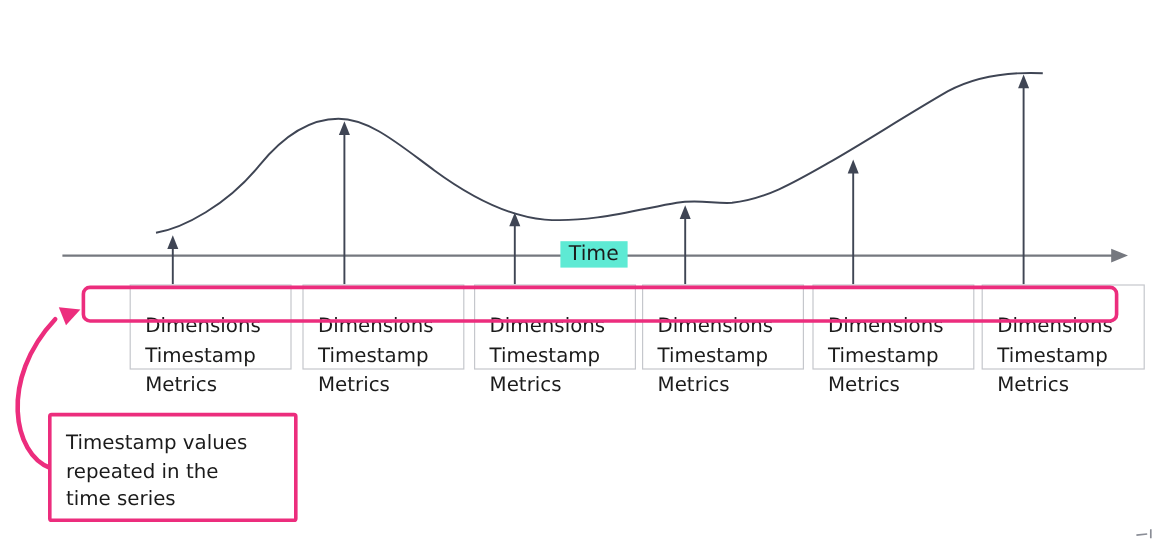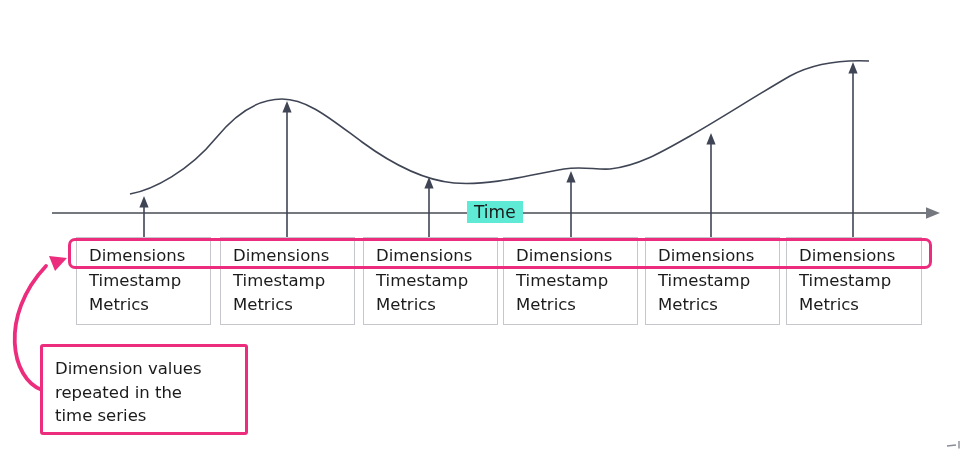--- a/index.html
+++ b/index.html
@@ -29,23 +29,24 @@
   .pink-arrow-head{fill:var(--pink);}
   .artifact{stroke:#8A8D96;stroke-width:1.4;fill:none;}
 
   .time-label{
     position:absolute;left:467px;top:201px;
     font-size:17px;line-height:22px;
     background:#5eead4;padding:0 7px;
     color:var(--text-dark);
   }
   .record-box{
-    position:absolute;top:237px;width:135px;height:88px;
+    position:absolute;top:237px;width:135px;height:71px;
     background:#fff;border:1.4px solid var(--box-border);
-    padding:6px 0 0 12px;
+    padding:22px 0 0 12px;
+    margin-left:32px;
   }
   .record-box .row{
     font-size:16.5px;line-height:24.5px;white-space:nowrap;
     color:var(--text-dark);
   }
   .highlight-band{
     position:absolute;left:68px;top:238px;width:864px;height:31px;
     border:3.5px solid var(--pink);border-radius:7px;
     background:transparent;pointer-events:none;
   }
@@ -139,16 +140,16 @@
   </div>
   <div class="record-box" style="left:786px;width:136px">
     <div class="row">Dimensions</div>
     <div class="row">Timestamp</div>
     <div class="row">Metrics</div>
   </div>
 
   <div class="highlight-band"></div>
 
   <div class="callout">
-    <div class="callout-text">Dimension values repeated in the time series</div>
+    <div class="callout-text">Timestamp values repeated in the time series</div>
   </div>
 
 </div>
 
 </body></html>

